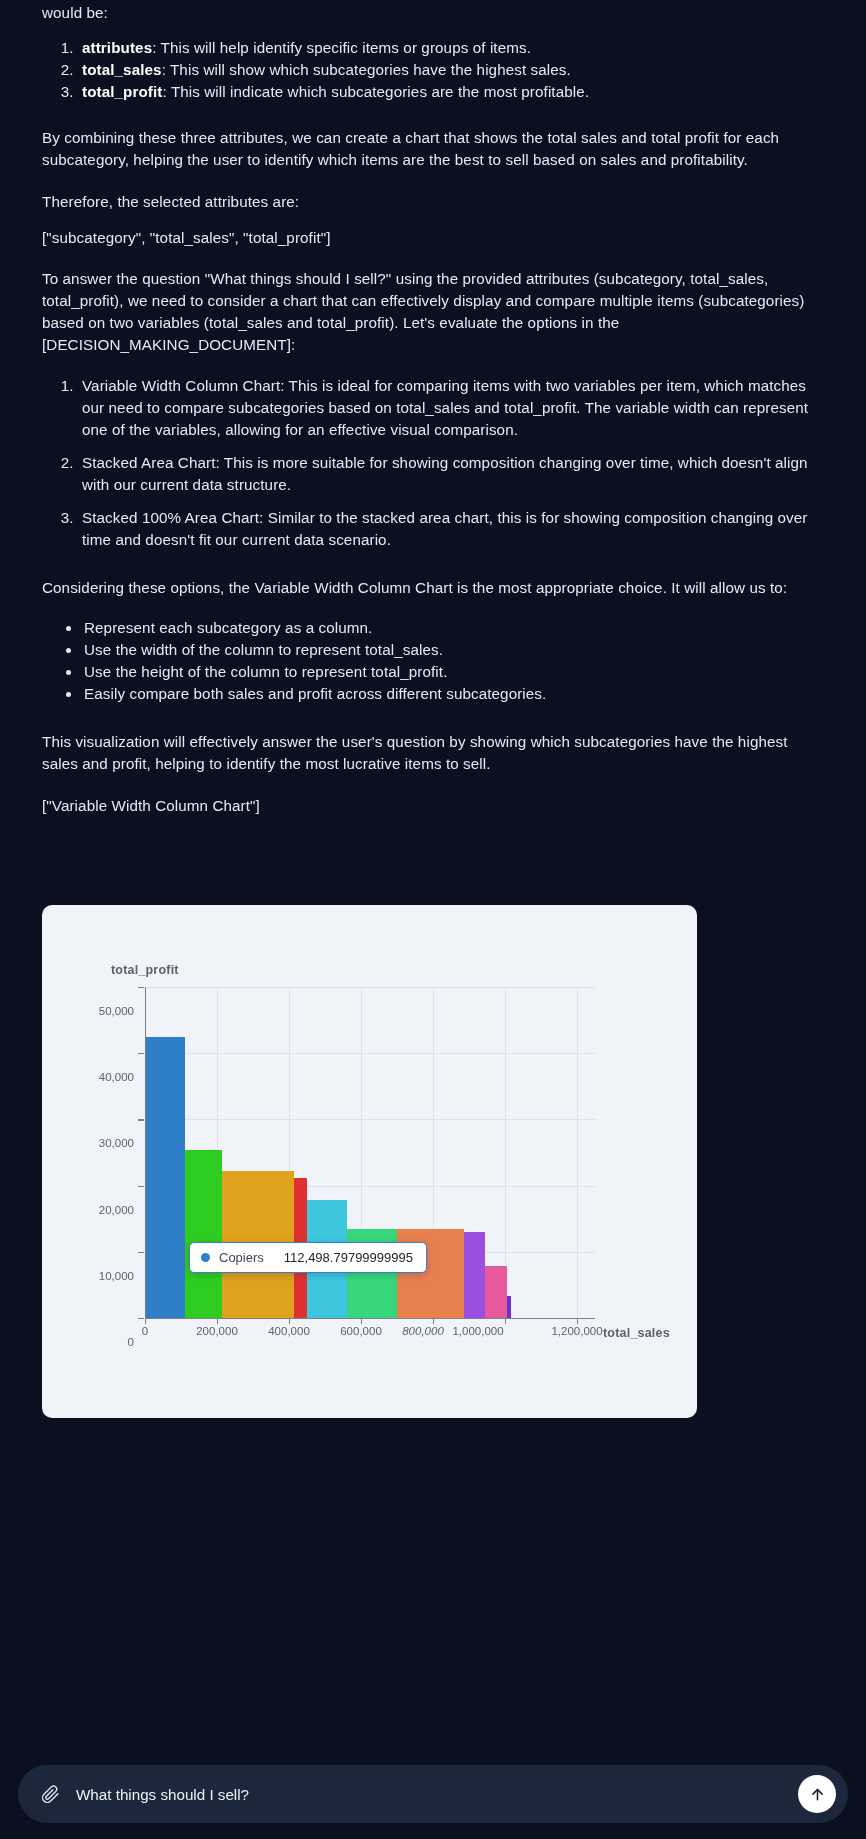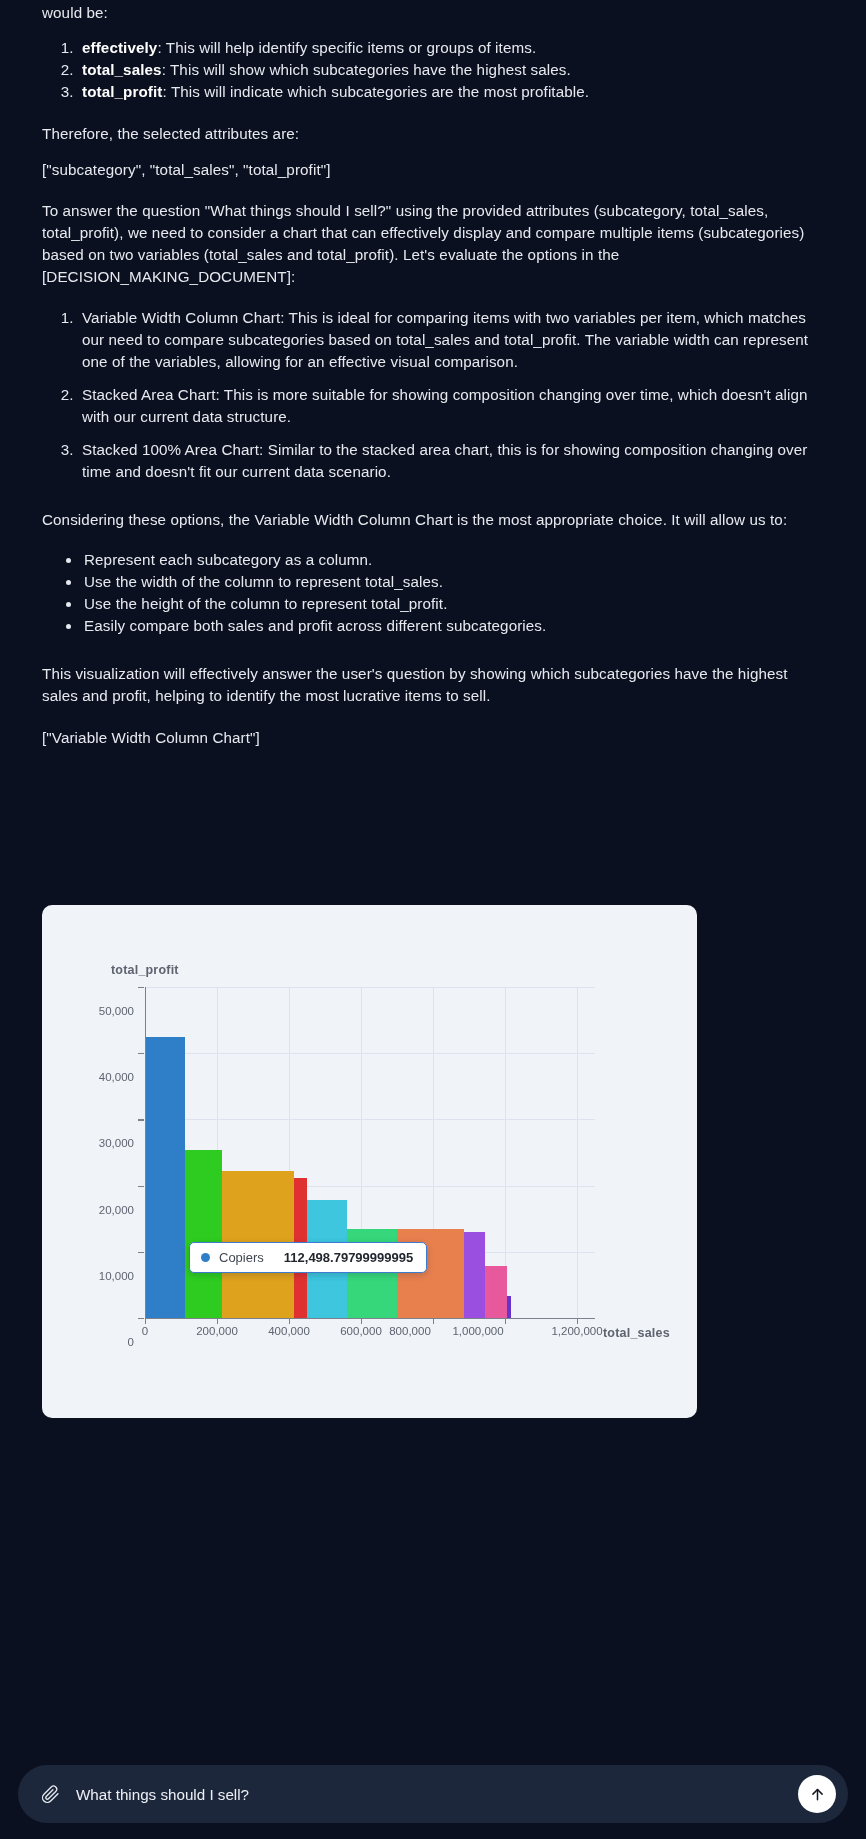--- a/index.html
+++ b/index.html
@@ -196,21 +196,21 @@
     background: #2e7ec8;
     flex: 0 0 auto;
   }
   .tt-name {
     font-size: 13px;
     color: #414752;
     margin-right: 11px;
   }
   .tt-val {
     font-size: 13px;
-    font-weight: 700;
+    font-weight: 400;
     color: #22262e;
   }
 
   
   .composer-fade {
     position: absolute;
     left: 0;
     bottom: 0;
     width: 866px;
     height: 160px;
@@ -258,25 +258,26 @@
 </head>
 <body>
 
 <div id="app">
 
   <div class="doc">
 
     <p class="p frag" style="margin-top:2px;">would be:</p>
 
     <ol class="numbered">
-      <li class="li"><b>effectively</b><span>: This will help identify specific items or groups of items.</span></li>
+      <li class="li"><b>attributes</b><span>: This will help identify specific items or groups of items.</span></li>
       <li class="li"><b>total_sales</b><span>: This will show which subcategories have the highest sales.</span></li>
       <li class="li"><b>total_profit</b><span>: This will indicate which subcategories are the most profitable.</span></li>
     </ol>
 
+    <p class="p gap-lg">By combining these three attributes, we can create a chart that shows the total sales and total profit for each subcategory, helping the user to identify which items are the best to sell based on sales and profitability.</p>
 
     <p class="p gap-md">Therefore, the selected attributes are:</p>
 
     <p class="p gap-sm">["subcategory", "total_sales", "total_profit"]</p>
 
 
     <p class="p" style="margin-top:19px;">To answer the question "What things should I sell?" using the provided attributes (subcategory, total_sales, total_profit), we need to consider a chart that can effectively display and compare multiple items (subcategories) based on two variables (total_sales and total_profit). Let's evaluate the options in the [DECISION_MAKING_DOCUMENT]:</p>
 
     <ol class="numbered spaced" style="margin-top:19px;">
       <li class="li">Variable Width Column Chart: This is ideal for comparing items with two variables per item, which matches our need to compare subcategories based on total_sales and total_profit. The variable width can represent one of the variables, allowing for an effective visual comparison.</li>
@@ -356,21 +357,21 @@
           </div>
           <div class="ytick-mark" style="top: 82px;"></div>
           <div class="xtick-label" style="left: 103px;">0</div>
           <div class="xtick-mark" style="left: 103px;"></div>
           <div class="xtick-label" style="left: 175px;">200,000</div>
           <div class="xtick-mark" style="left: 175px;"></div>
           <div class="xtick-label" style="left: 247px;">400,000</div>
           <div class="xtick-mark" style="left: 247px;"></div>
           <div class="xtick-label" style="left: 319px;">600,000</div>
           <div class="xtick-mark" style="left: 319px;"></div>
-          <div class="xtick-label" style="left: 368px;">800,000</div>
+          <div class="xtick-label" style="left: 381px; font-style: italic;">800,000</div>
           <div class="xtick-mark" style="left: 391px;"></div>
           <div class="xtick-label" style="left: 436px;">1,000,000</div>
           <div class="xtick-mark" style="left: 463px;"></div>
           <div class="xtick-label" style="left: 535px;">1,200,000</div>
           <div class="xtick-mark" style="left: 535px;"></div>
         </div>
 
       <div class="tooltip">
         <span class="tt-dot" style="background: rgb(46, 126, 200);"></span>
         <span class="tt-name">Copiers</span>

